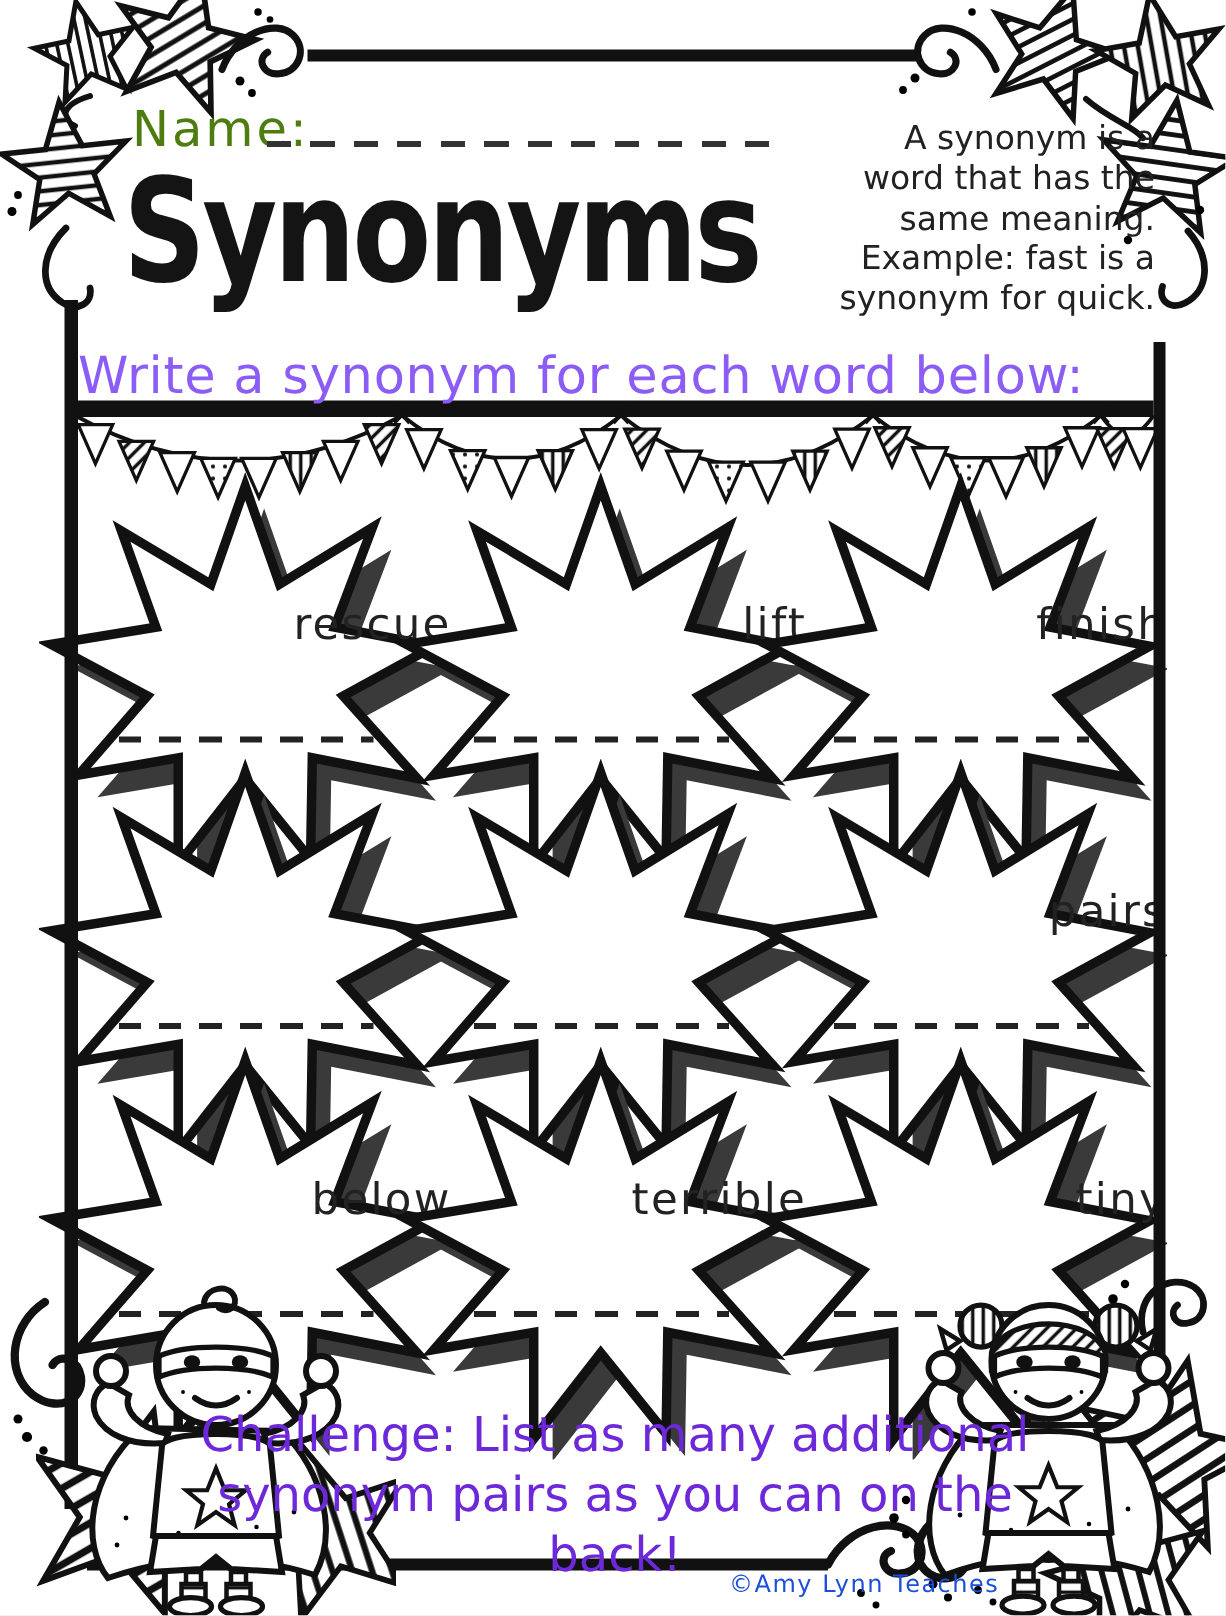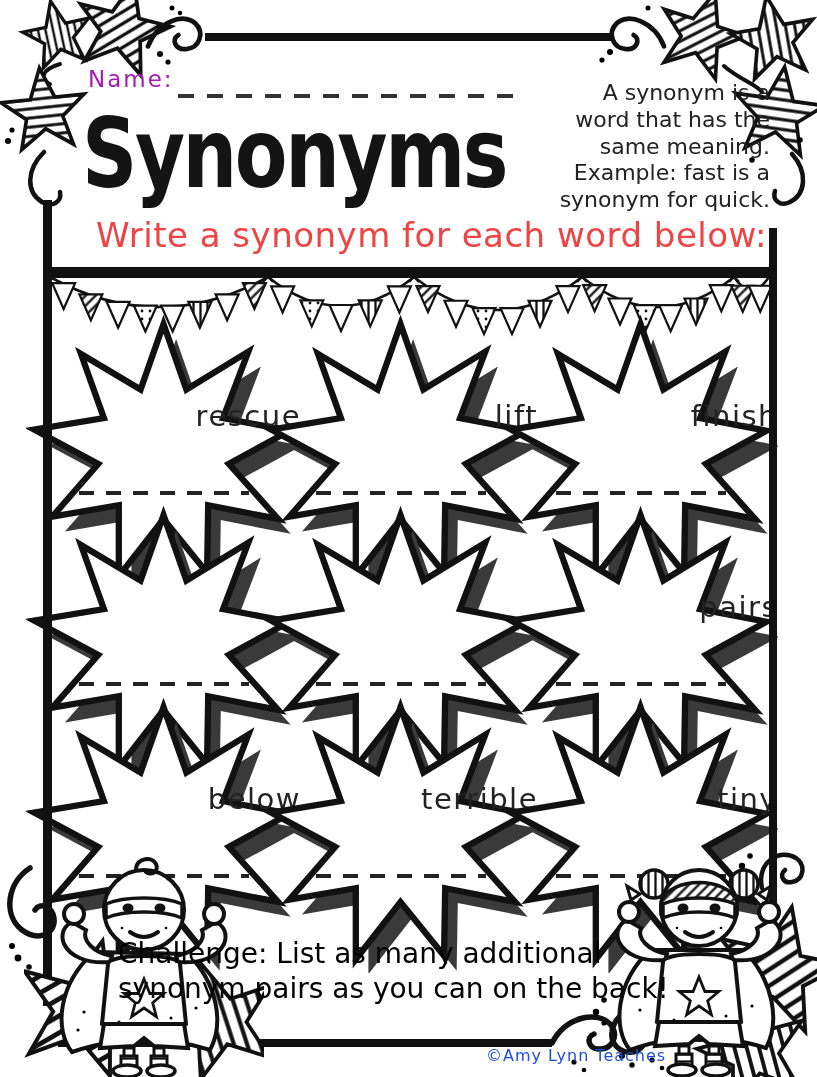--- a/index.html
+++ b/index.html
@@ -6,28 +6,28 @@
   .page{
     position:relative;width:817px;height:1077px;margin:0 auto;
     background:#fff;overflow:hidden;
     font-family:"DejaVu Sans",sans-serif;color:#1a1a1a;
   }
   .page svg.deco{position:absolute;left:0;top:0;z-index:1;}
   svg.kid{position:absolute;z-index:4;}
   svg.overlay{position:absolute;left:0;top:0;z-index:3;pointer-events:none;}
   .txt{position:absolute;z-index:5;}
 
-  .name-label{left:88px;top:66px;font-size:23px;letter-spacing:2px;color:#a21caf;}
+  .name-label{left:88px;top:66px;font-size:33px;letter-spacing:2px;color:#4d7c0f;}
   .name-line{position:absolute;z-index:5;left:178px;top:94px;width:346px;height:4px;
     background:repeating-linear-gradient(90deg,#333 0 16px,transparent 16px 29px);}
   .title{left:82px;top:98px;font-size:96px;font-weight:bold;letter-spacing:-3px;
     transform:scaleX(.8);transform-origin:left top;white-space:nowrap;color:#141414;}
   .definition{left:502px;top:80px;width:268px;text-align:right;font-size:22px;line-height:1.22;color:#222;}
-  .instruction{left:52px;top:215px;width:715px;text-align:right;font-size:34px;letter-spacing:.5px;color:#ef4444;white-space:nowrap;}
-  .challenge{left:118px;top:936px;width:584px;text-align:left;font-size:28px;line-height:1.25;color:#000000;}
+  .instruction{left:52px;top:231px;width:715px;text-align:left;font-size:34px;letter-spacing:.5px;color:#8b5cf6;white-space:nowrap;}
+  .challenge{left:118px;top:936px;width:584px;text-align:center;font-size:32px;line-height:1.25;color:#6d28d9;}
   .credit{left:486px;top:1046px;font-size:16px;letter-spacing:1px;color:#1d4ed8;}
 
   .burst{position:absolute;width:275px;height:275px;z-index:2;}
   .burst > svg{position:absolute;left:0;top:0;width:100%;height:100%;}
   .bshadow{fill:#3a3a3a;}
   .bmain{fill:#fff;stroke:#111;stroke-width:5.5;}
   .bword{position:absolute;left:0;right:0;top:84px;text-align:right;font-size:29px;letter-spacing:1.5px;color:#222;}
   .dashline{position:absolute;left:calc(50% - 85px);top:176px;width:170px;height:4px;
     background:repeating-linear-gradient(90deg,#222 0 15px,transparent 15px 27px);}
 

